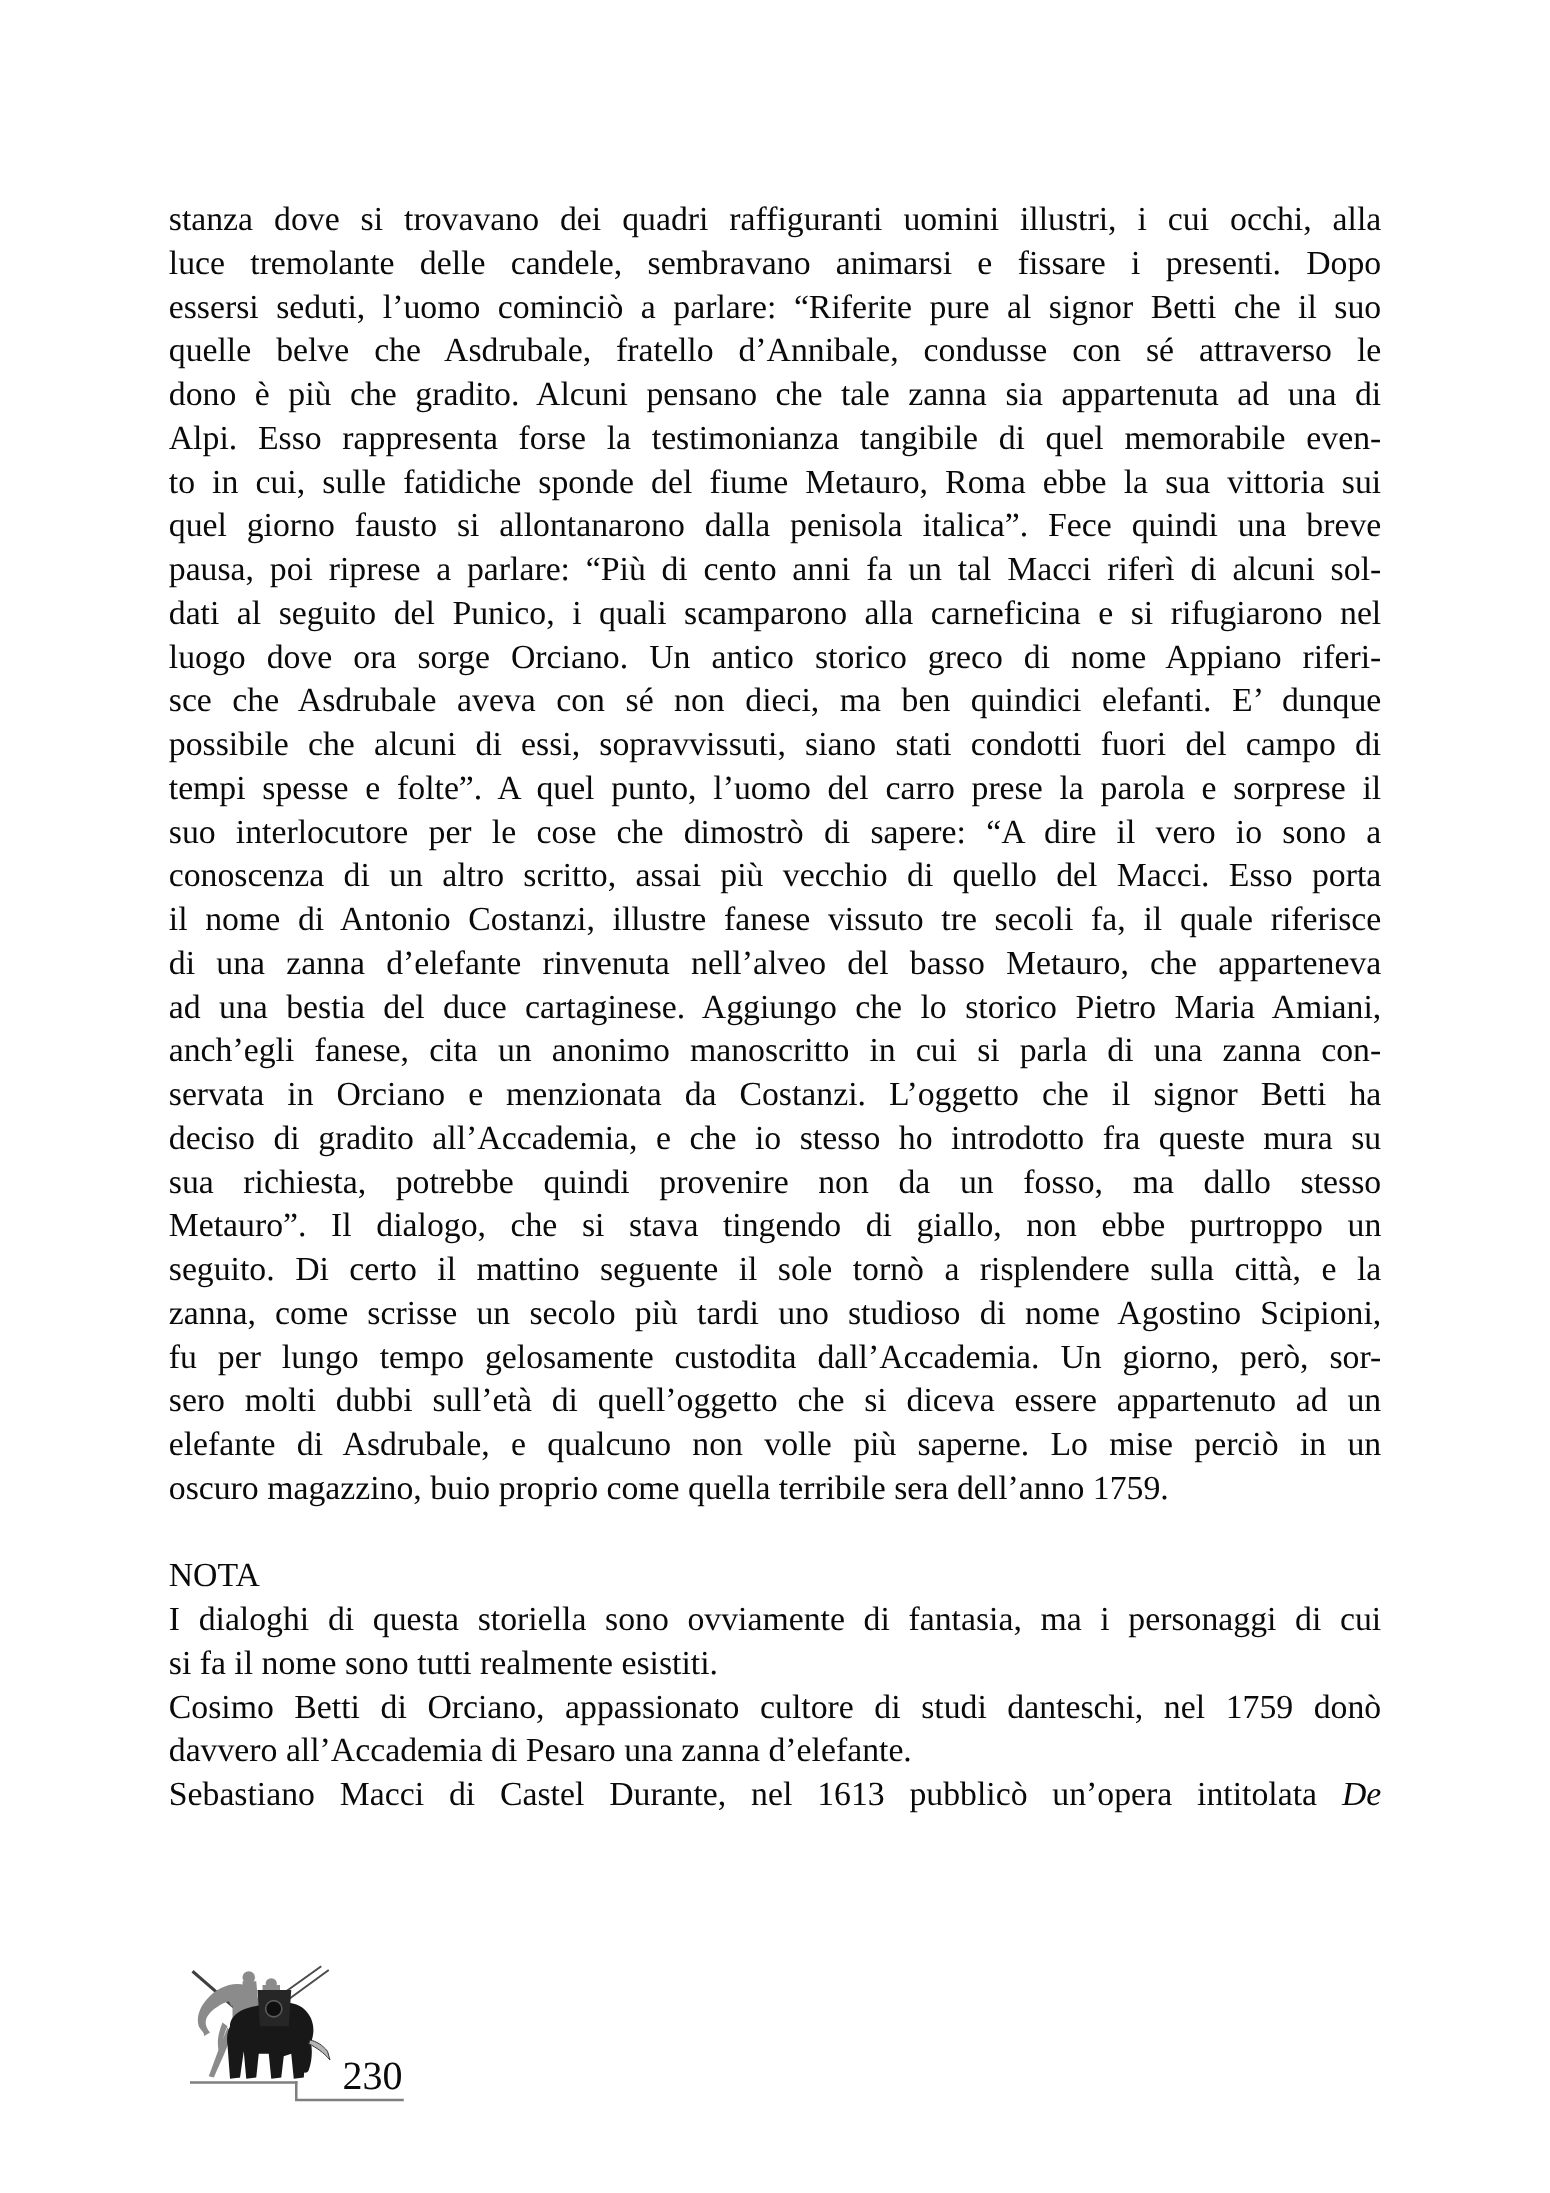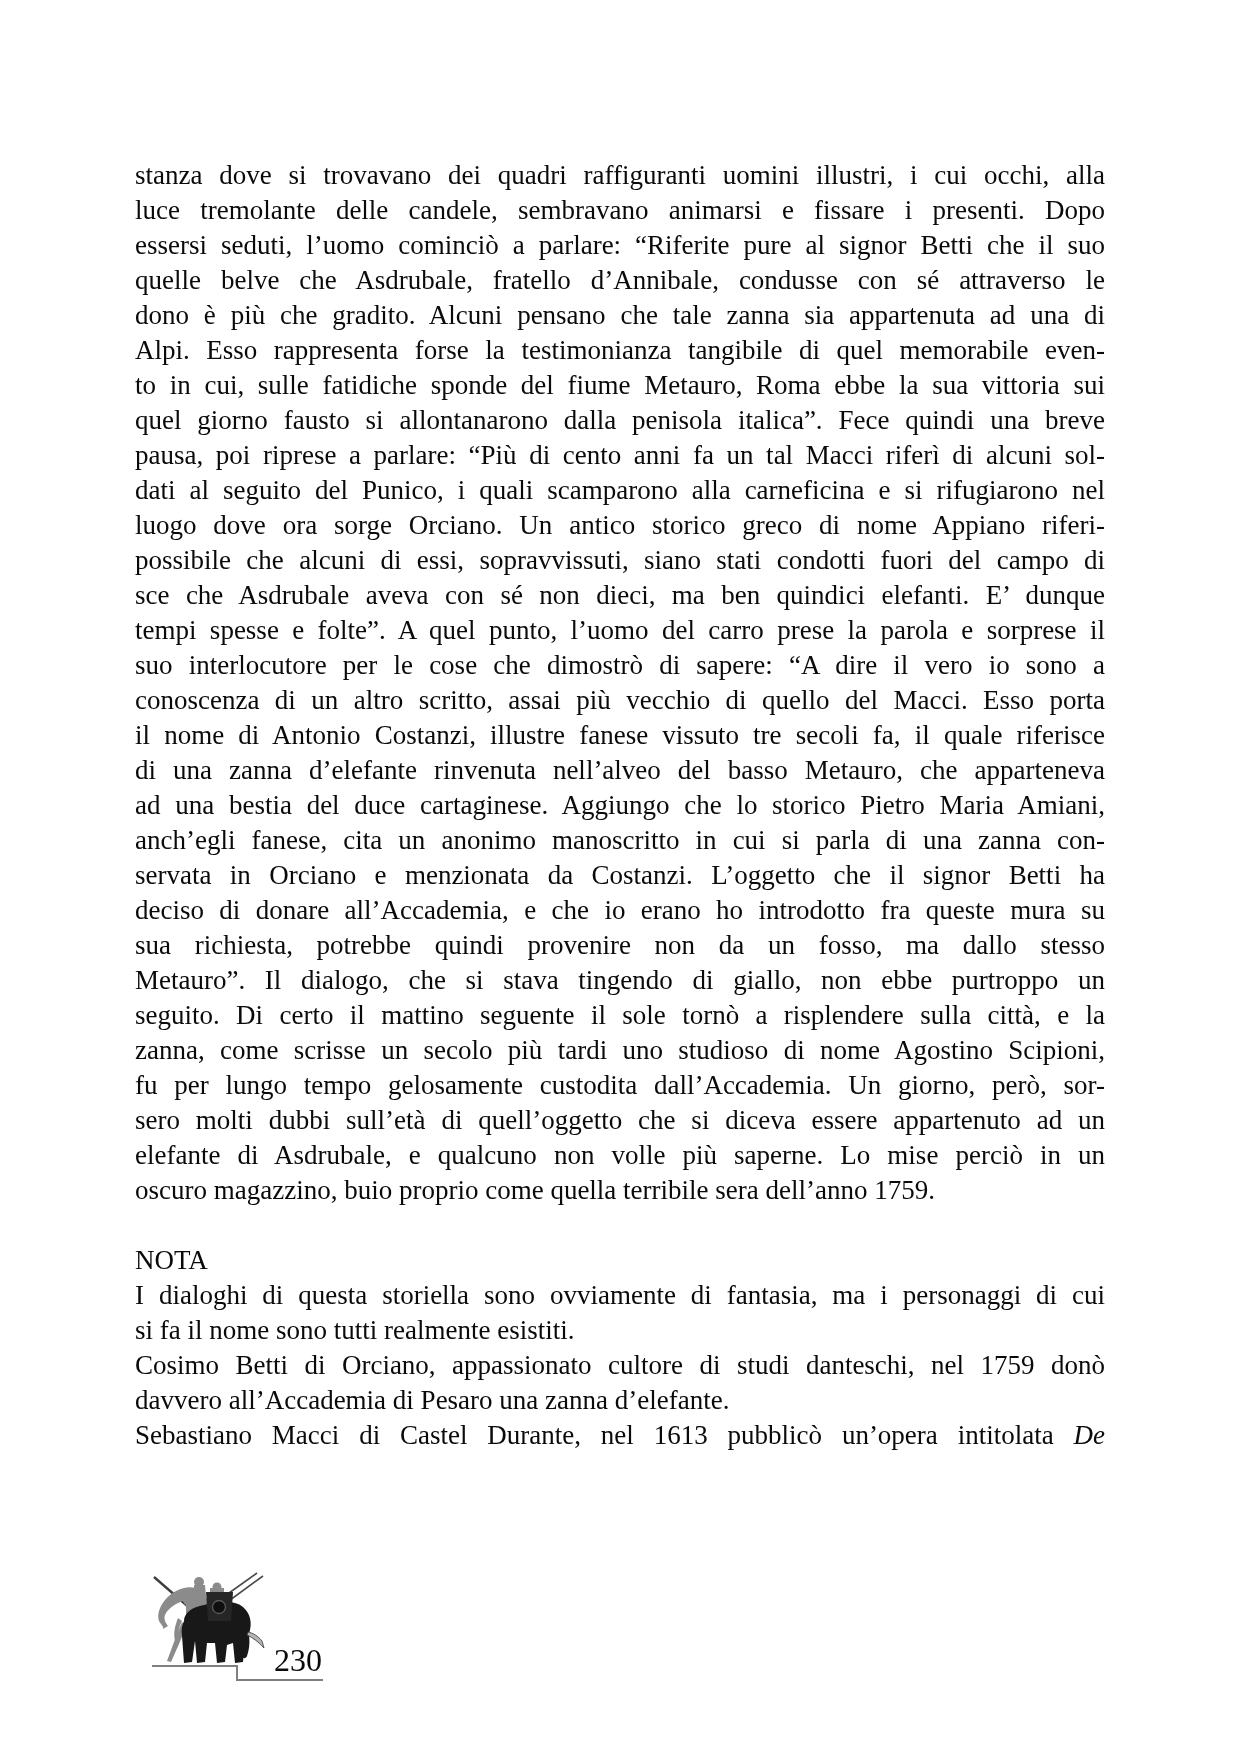--- a/index.html
+++ b/index.html
@@ -89,31 +89,31 @@
       <div class="line just">luce tremolante delle candele, sembravano animarsi e fissare i presenti. Dopo</div>
       <div class="line just">essersi seduti, l’uomo cominciò a parlare: “Riferite pure al signor Betti che il suo</div>
       <div class="line just">quelle belve che Asdrubale, fratello d’Annibale, condusse con sé attraverso le</div>
       <div class="line just">dono è più che gradito. Alcuni pensano che tale zanna sia appartenuta ad una di</div>
       <div class="line just">Alpi. Esso rappresenta forse la testimonianza tangibile di quel memorabile even-</div>
       <div class="line just">to in cui, sulle fatidiche sponde del fiume Metauro, Roma ebbe la sua vittoria sui</div>
       <div class="line just">quel giorno fausto si allontanarono dalla penisola italica”. Fece quindi una breve</div>
       <div class="line just">pausa, poi riprese a parlare: “Più di cento anni fa un tal Macci riferì di alcuni sol-</div>
       <div class="line just">dati al seguito del Punico, i quali scamparono alla carneficina e si rifugiarono nel</div>
       <div class="line just">luogo dove ora sorge Orciano. Un antico storico greco di nome Appiano riferi-</div>
+      <div class="line just">sce che Asdrubale aveva con sé non dieci, ma ben quindici elefanti. E’ dunque</div>
       <div class="line just">possibile che alcuni di essi, sopravvissuti, siano stati condotti fuori del campo di</div>
-      <div class="line just">sce che Asdrubale aveva con sé non dieci, ma ben quindici elefanti. E’ dunque</div>
       <div class="line just">tempi spesse e folte”. A quel punto, l’uomo del carro prese la parola e sorprese il</div>
       <div class="line just">suo interlocutore per le cose che dimostrò di sapere: “A dire il vero io sono a</div>
       <div class="line just">conoscenza di un altro scritto, assai più vecchio di quello del Macci. Esso porta</div>
       <div class="line just">il nome di Antonio Costanzi, illustre fanese vissuto tre secoli fa, il quale riferisce</div>
       <div class="line just">di una zanna d’elefante rinvenuta nell’alveo del basso Metauro, che apparteneva</div>
       <div class="line just">ad una bestia del duce cartaginese. Aggiungo che lo storico Pietro Maria Amiani,</div>
       <div class="line just">anch’egli fanese, cita un anonimo manoscritto in cui si parla di una zanna con-</div>
       <div class="line just">servata in Orciano e menzionata da Costanzi. L’oggetto che il signor Betti ha</div>
-      <div class="line just">deciso di donare all’Accademia, e che io erano ho introdotto fra queste mura su</div>
+      <div class="line just">deciso di gradito all’Accademia, e che io stesso ho introdotto fra queste mura su</div>
       <div class="line just">sua richiesta, potrebbe quindi provenire non da un fosso, ma dallo stesso</div>
       <div class="line just">Metauro”. Il dialogo, che si stava tingendo di giallo, non ebbe purtroppo un</div>
       <div class="line just">seguito. Di certo il mattino seguente il sole tornò a risplendere sulla città, e la</div>
       <div class="line just">zanna, come scrisse un secolo più tardi uno studioso di nome Agostino Scipioni,</div>
       <div class="line just">fu per lungo tempo gelosamente custodita dall’Accademia. Un giorno, però, sor-</div>
       <div class="line just">sero molti dubbi sull’età di quell’oggetto che si diceva essere appartenuto ad un</div>
       <div class="line just">elefante di Asdrubale, e qualcuno non volle più saperne. Lo mise perciò in un</div>
       <div class="line">oscuro magazzino, buio proprio come quella terribile sera dell’anno 1759.</div>
     </div>
   <div class="spacer"></div>

